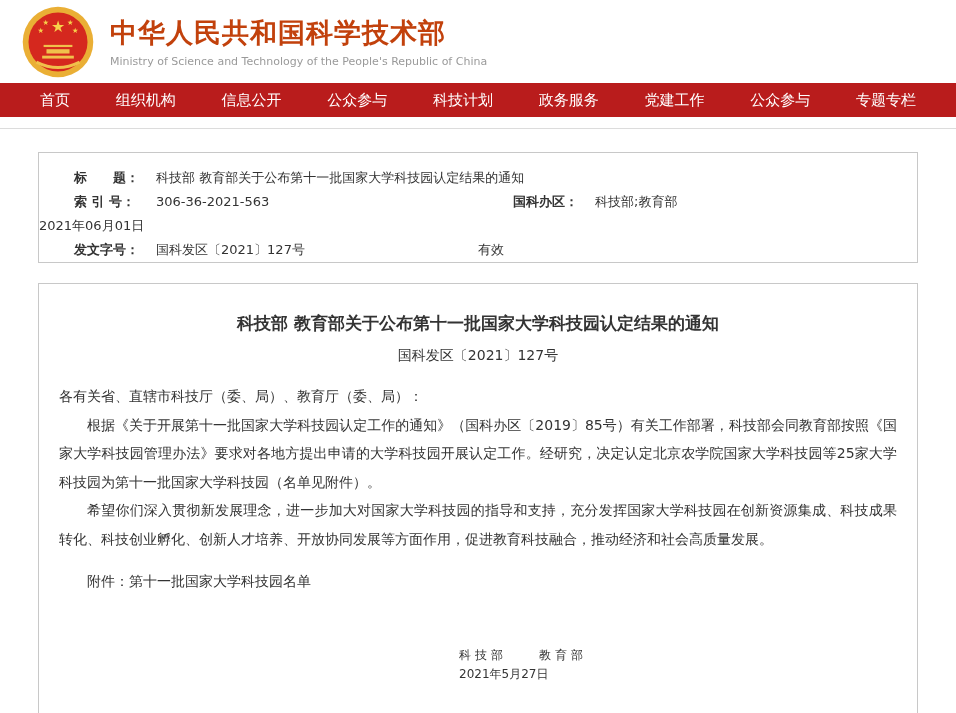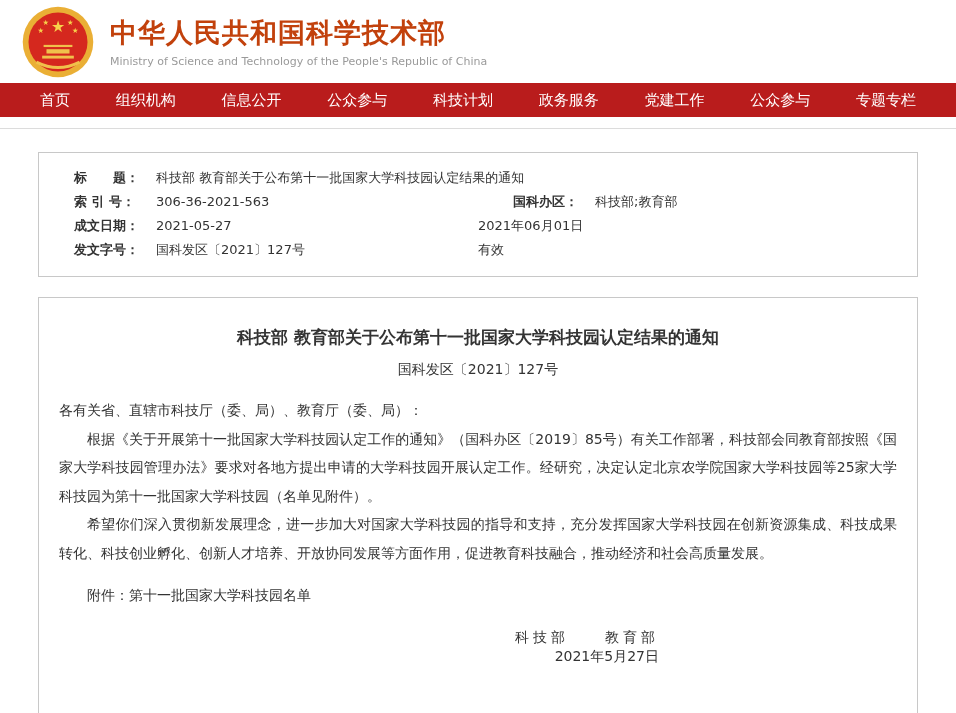--- a/index.html
+++ b/index.html
@@ -22,37 +22,37 @@
 
   
   .main-nav { height:34px; background:#b91c1c; display:flex; align-items:center;
     justify-content:space-between; padding:0 40px; }
   .nav-item { color:#fff; font-size:15px; text-decoration:none; cursor:pointer; }
 
   .top-divider { border:none; border-top:1px solid #dcdcdc; margin-top:11px; }
 
   
   .meta-box { width:880px; margin:23px auto 0; border:1px solid #c8c8c8;
-    padding:13px 0 14px; font-size:13px; color:#333; }
+    padding:13px 0 0; font-size:13px; color:#333; }
   .meta-row { display:flex; line-height:24px; }
   .meta-cell { display:flex; width:50%; }
   .meta-cell.full { width:100%; }
   .meta-label { font-weight:bold; padding-left:35px; width:117px; white-space:pre; color:#333; }
   .meta-value { color:#333; }
 
   
   .doc-box { width:880px; margin:20px auto 0; border:1px solid #c8c8c8;
     padding:27px 20px 70px; color:#333; }
   .doc-title { text-align:center; font-size:17px; font-weight:bold; line-height:24px; }
   .doc-number { text-align:center; font-size:14px; margin-top:12px; }
   .doc-body { margin-top:17px; font-size:14px; line-height:28.5px; text-align:justify; }
   .doc-body p.indent { text-indent:2em; }
   .attachment { margin-top:20px; font-size:14px; text-indent:2em; }
-  .signature-block { margin-top:23px; margin-left:400px; width:200px; text-align:right;
-    font-size:14px; line-height:19px; }
+  .signature-block { margin-top:55px; margin-left:400px; width:200px; text-align:left;
+    font-size:12px; line-height:19px; }
   .signature-name { letter-spacing:4px; white-space:pre; }
 </style>
 </head>
 <body>
 
 <div class="site-header">
   <span class="emblem">
     <svg width="80" height="72" viewBox="0 0 100 100">
       <circle cx="50" cy="50" r="49" fill="#eaaf35"></circle>
       <circle cx="50" cy="50" r="41" fill="#d5281e"></circle>
@@ -99,24 +99,20 @@
       <span class="meta-label">索 引 号：</span>
       <span class="meta-value">306-36-2021-563</span>
     </div>
     <div class="meta-cell">
       <span class="meta-label">国科办区：</span>
       <span class="meta-value">科技部;教育部</span>
     </div>
   </div>
   <div class="meta-row">
     <div class="meta-cell">
-      <span class="meta-label">成文日期：</span>
-      <span class="meta-value">2021-05-27</span>
-    </div>
-    <div class="meta-cell">
       <span class="meta-value">2021年06月01日</span>
     </div>
   </div>
   <div class="meta-row">
     <div class="meta-cell">
       <span class="meta-label">发文字号：</span>
       <span class="meta-value">国科发区〔2021〕127号</span>
     </div>
     <div class="meta-cell">
       <span class="meta-value">有效</span>

